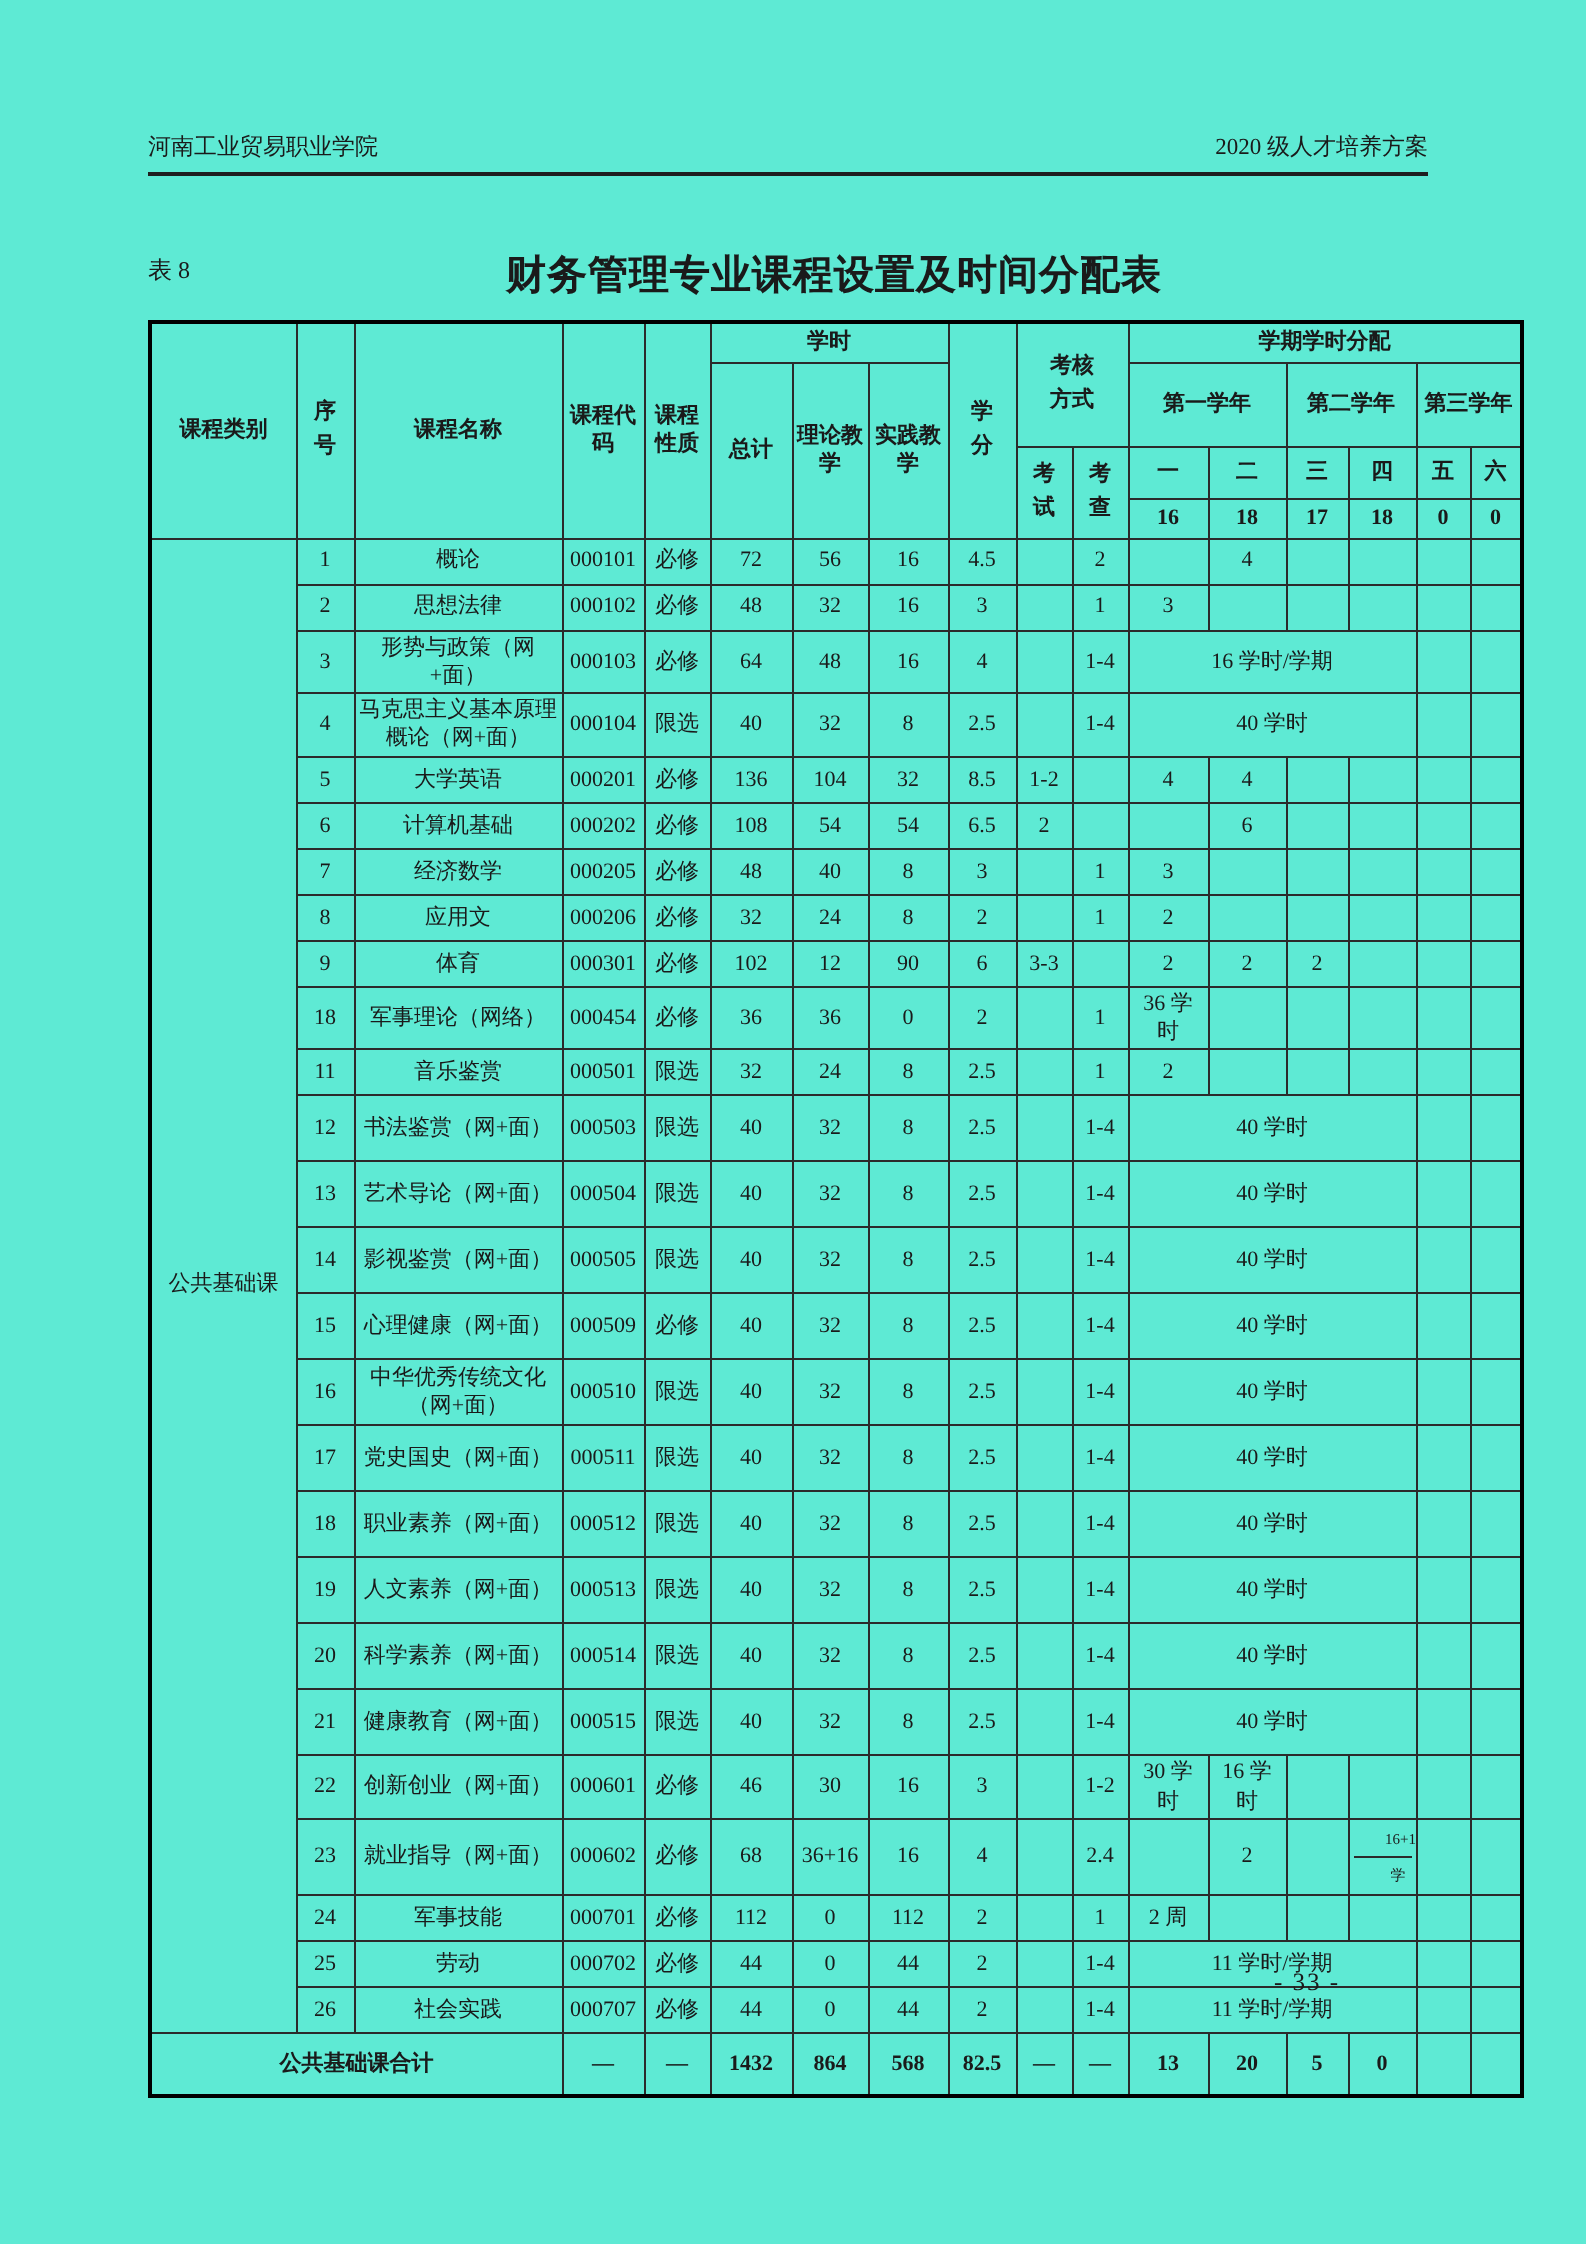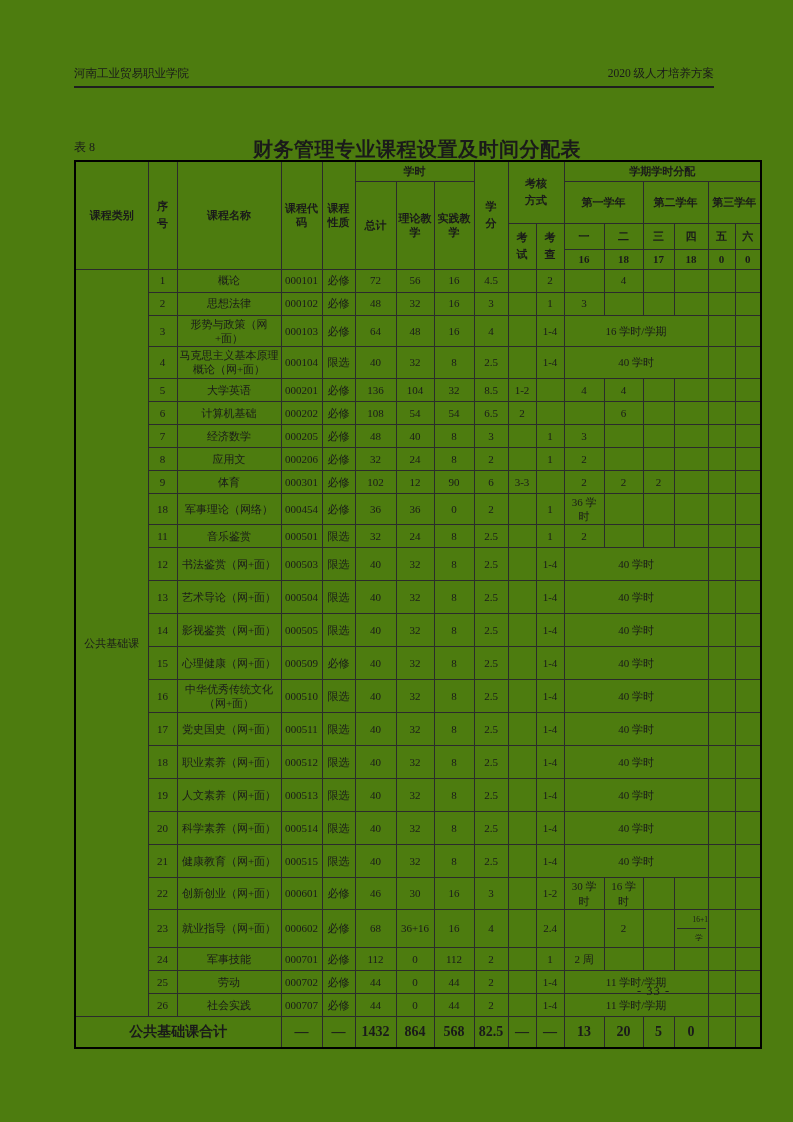--- a/index.html
+++ b/index.html
@@ -1,57 +1,57 @@
 <!DOCTYPE html>
 <html><head>
 <meta charset="utf-8">
 <style>
   html,body { margin:0; padding:0; background:#ffffff; }
   .page {
-    position:relative; width:793px; height:1122px; background:#4d7c0f;
+    position:relative; width:793px; height:1122px; background:#5eead4;
     font-family:"Liberation Serif","DejaVu Serif",serif; color:#1a1a1a;
     overflow:hidden;
   }
   .doc-header {
     position:absolute; left:74px; top:66px; width:640px;
     border-bottom:2px solid #1f1f1f; padding-bottom:5px;
     display:flex; justify-content:space-between; font-size:11.5px;
   }
   .section-heading {
     position:absolute; left:114px; top:102px;
     font-size:15px; font-weight:bold; letter-spacing:0.5px;
   }
-  .caption { position:absolute; left:74px; top:136px; width:686px; height:20px; }
+  .caption { position:absolute; left:74px; top:124px; width:686px; height:20px; }
   .table-label { position:absolute; left:0; top:3px; font-size:12px; }
   .table-title { text-align:center; font-size:20px; font-weight:bold; letter-spacing:0.5px; }
 
   table.course-table {
     position:absolute; left:74px; top:160px; width:686px;
     border-collapse:collapse; table-layout:fixed;
     border:2px solid #000;
   }
   .course-table th, .course-table td {
     border:1px solid #2b2b2b;
     font-size:11px; line-height:1.3;
     padding:1px 2px; text-align:center; vertical-align:middle;
     overflow:hidden;
   }
   .course-table th { font-weight:bold; word-break:break-all; }
   .hr1 { height:20px; } .hr2 { height:42px; } .hr3 { height:26px; } .hr4 { height:20px; }
   .course-table tbody tr { height:23px; }
   .course-table tbody tr.tall { height:33px; }
   .name-cell { text-align:left; padding-left:3px; word-break:break-all; }
-  .cat-cell { font-size:11px; }
+  .cat-cell { font-size:11px;font-family:Liberation Mono, monospace; }
   .small-txt { font-size:7.5px; }
   .stack1 { display:inline-block; width:1.15em; word-break:break-all; line-height:1.55; }
   .stack2 { display:inline-block; width:2.3em; word-break:break-all; line-height:1.55; }
   .split-cell { padding:0; }
   .split-cell div { font-size:7.5px; height:17px; line-height:17px;padding-left:16px; }
   .split-cell .split-top { border-bottom:1px solid #2b2b2b; }
-  .total-row td { font-weight:bold; height:28px; font-size:14px; }
+  .total-row td { font-weight:bold; height:28px; font-size:11px; }
   .page-number { position:absolute; left:637px; top:984px; font-size:12.5px; letter-spacing:1px; }
 </style>
 </head>
 <body>
 
 <div class="page">
 
   <div class="doc-header">
     <span>河南工业贸易职业学院</span>
     <span>2020 级人才培养方案</span>

